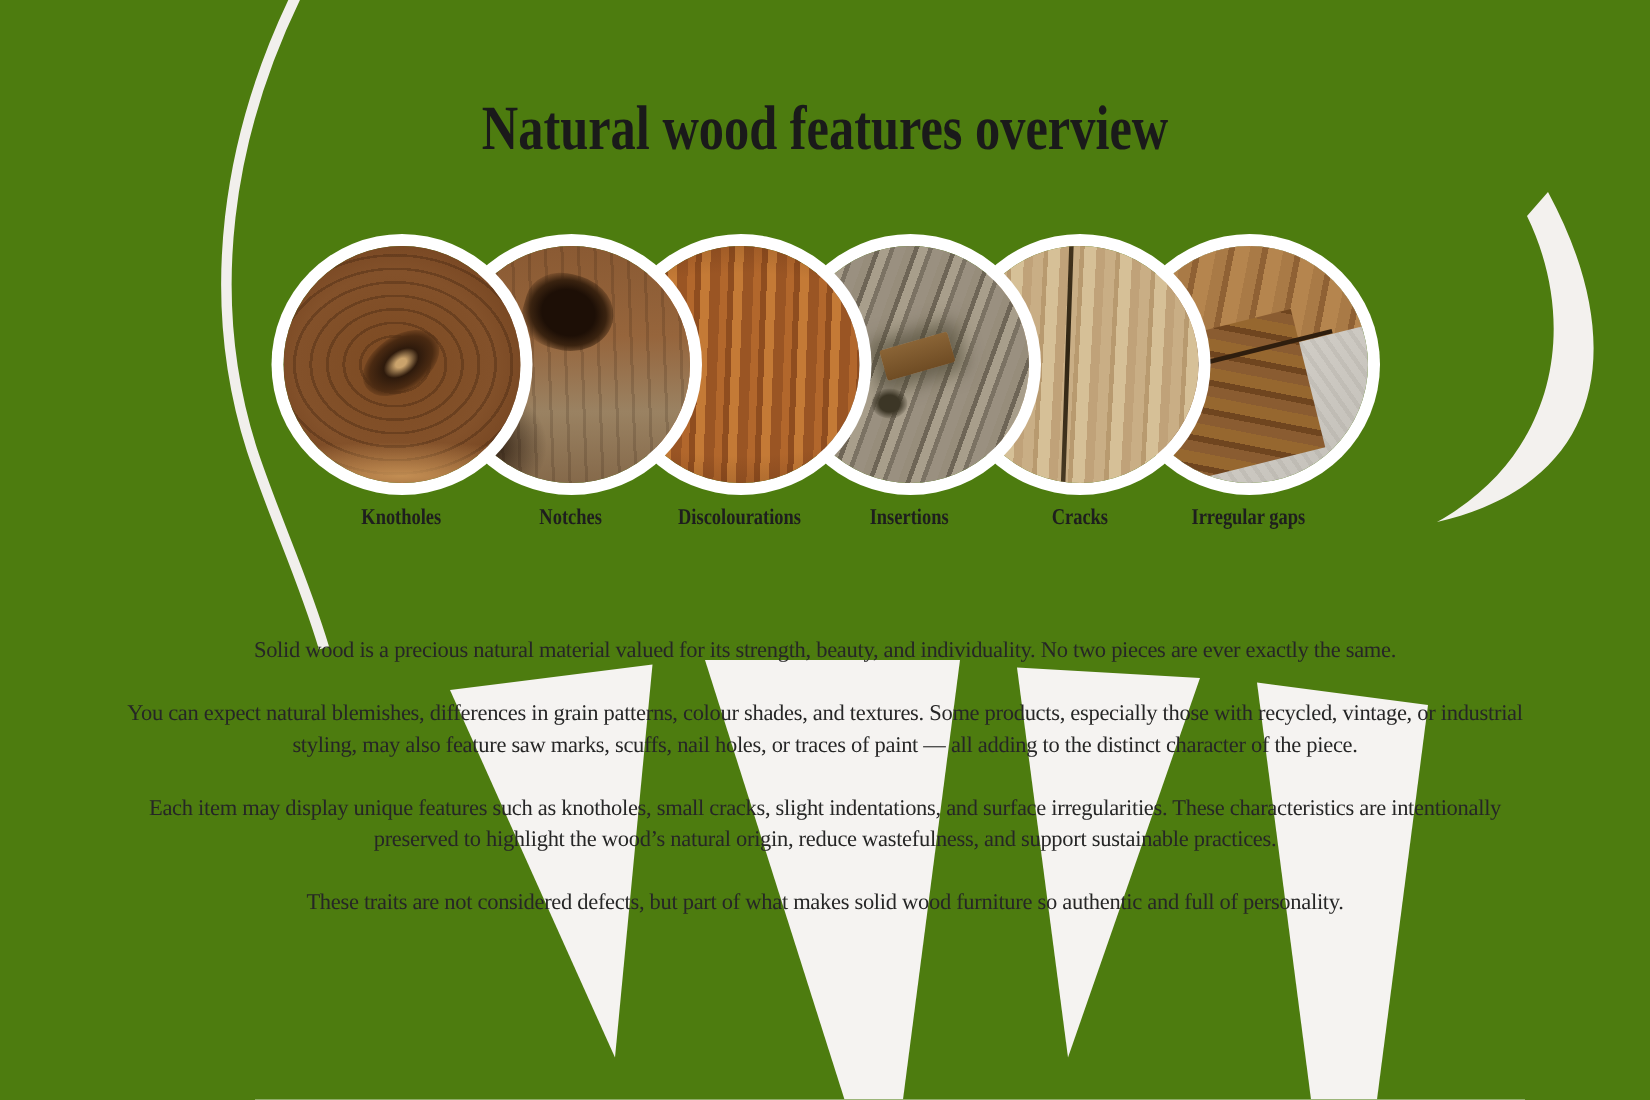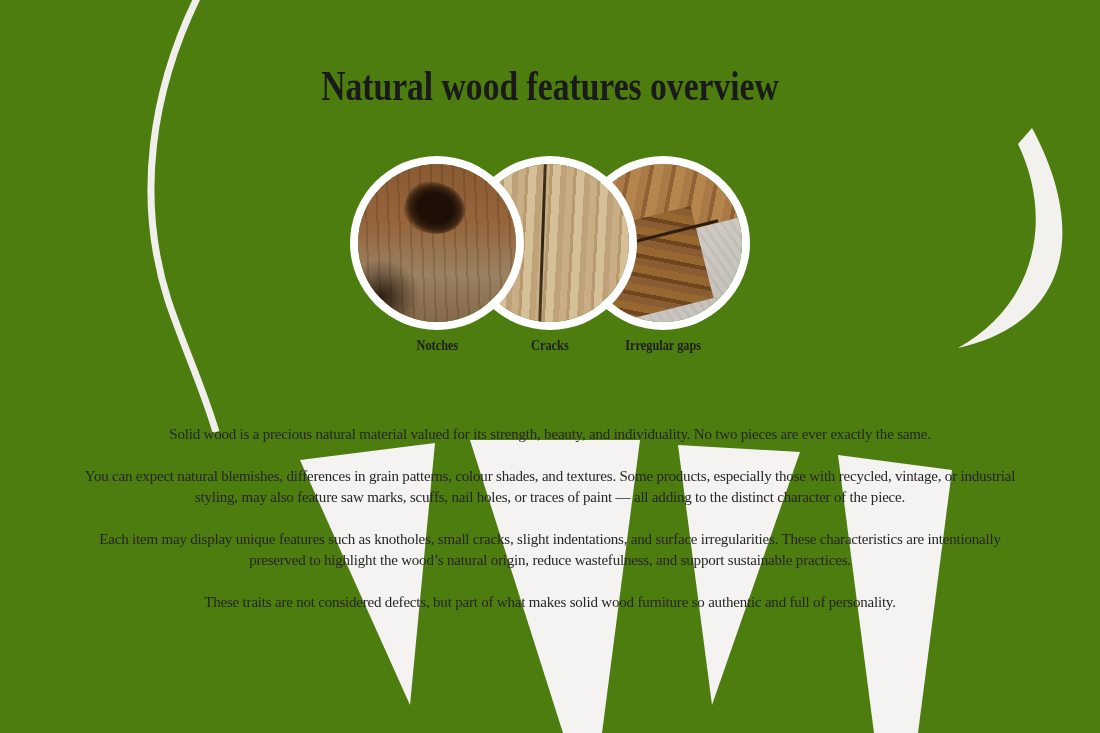--- a/index.html
+++ b/index.html
@@ -163,33 +163,56 @@
     <polygon points="678,445 800,452 712,705" fill="#f5f3f1"></polygon>
     <polygon points="838,455 952,470 918,733 874,733" fill="#f5f3f1"></polygon>
   </svg>
 
   <div class="content">
 
     <h1 class="title">Natural wood features overview</h1>
 
     <div class="features-row">
 
+      <div class="feature" style="z-index:7">
+        <div class="photo p0" style="--c0: #7c4a22; --c1: #2e1a0c; --c2: #d49e5e;">
+          <i class="knot"></i>
+        </div>
+        <div class="label">
+          <span>Knotholes</span>
+        </div>
+      </div>
 
       <div class="feature" style="z-index:6">
         <div class="photo p1" style="--c0: #8a5a33; --c1: #9a8262; --c2: #1d0f06;">
           <i class="notch-hole"></i>
           <i class="notch-shadow"></i>
         </div>
         <div class="label">
           <span>Notches</span>
         </div>
       </div>
 
 
-
+      <div class="feature" style="z-index:4">
+        <div class="photo p3" style="--c0: #b2672c; --c1: #8f4d1f; --c2: #c47a36;"></div>
+        <div class="label">
+          <span>Discolourations</span>
+        </div>
+      </div>
+
+      <div class="feature" style="z-index:3">
+        <div class="photo p4" style="--c0: #978d7b; --c1: #6e6556; --c2: #8a6436;">
+          <i class="insert"></i>
+          <i class="hole"></i>
+        </div>
+        <div class="label">
+          <span>Insertions</span>
+        </div>
+      </div>
 
       <div class="feature" style="z-index:2">
         <div class="photo p5" style="--c0: #c9ae85; --c1: #b89a6f; --c2: #42331d;">
           <i class="crack"></i>
         </div>
         <div class="label">
           <span>Cracks</span>
         </div>
       </div>
 

